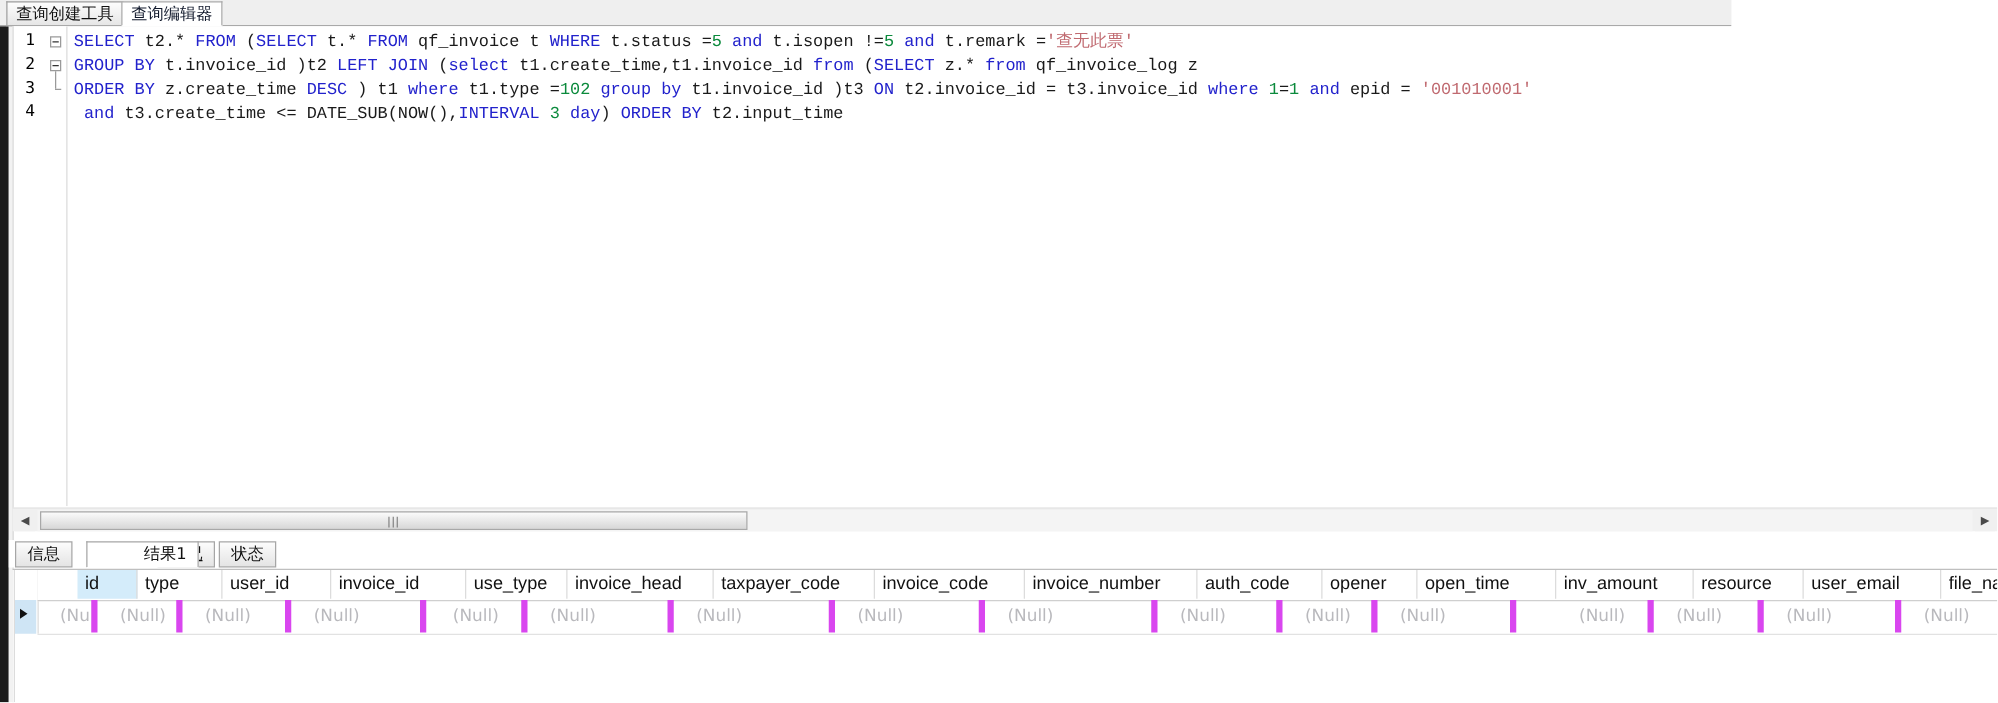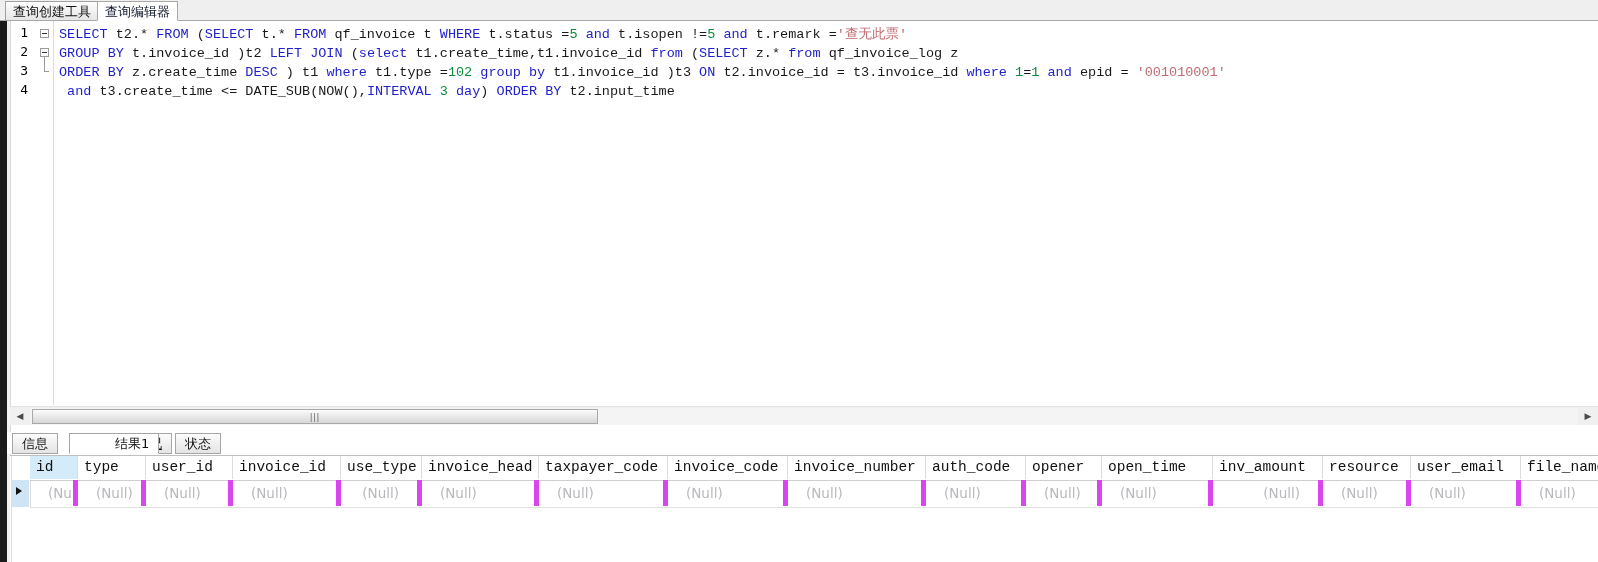--- a/index.html
+++ b/index.html
@@ -23,21 +23,21 @@
   .left-edge-light {
     position: absolute;
     left: 7px; top: 20px; width: 3px; height: 542px;
     background: #f2f2f2;
     border-right: 1px solid #d8d8d8;
   }
 
   
   .tabbar {
     position: absolute;
-    left: 0; top: 0; width: 1598px; height: 21px;
+    left: 0; top: 0; width: 1385px; height: 21px;
     background: #f0f0f0;
     border-bottom: 1px solid #a9a9a9;
     box-sizing: border-box;
   }
   .tabbar-fill {
     position: absolute;
     left: 0; top: 0; right: 0; height: 20px;
     background: #efefef;
   }
   .tab {
@@ -253,21 +253,22 @@
   .hdr-cell {
     position: absolute;
     top: 0; height: 23px;
     box-sizing: border-box;
     border-right: 1px solid #dcdcdc;
     font-size: 14.5px;
     line-height: 23px;
     color: #111;
     padding-left: 6px;
     overflow: hidden;
-    font-family: Liberation Mono, monospace;
+    font-family: Liberation Sans, sans-serif;
+    margin-left: 32px;
   }
   .hdr-cell.sel { background: #d4ecfa; }
   .data-row {
     position: absolute;
     left: 18px; top: 24px; height: 27px;
     border-bottom: 1px solid #e2e2e2;
     white-space: nowrap;
   }
   .data-cell {
     position: absolute;

